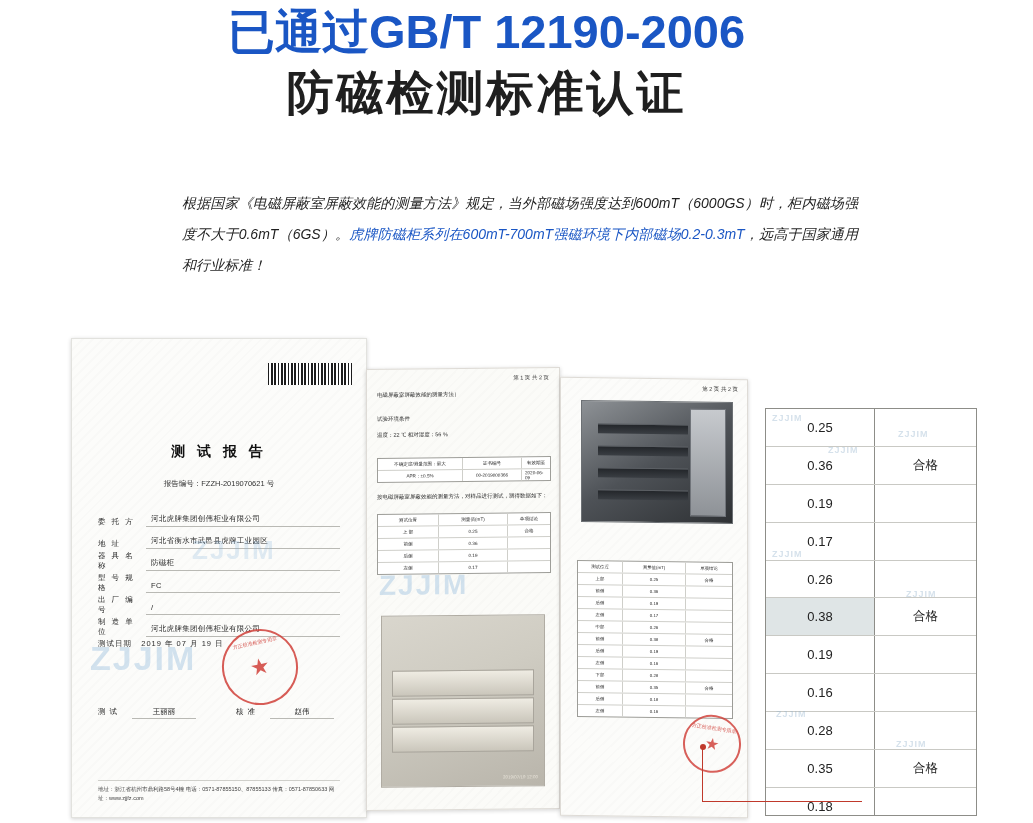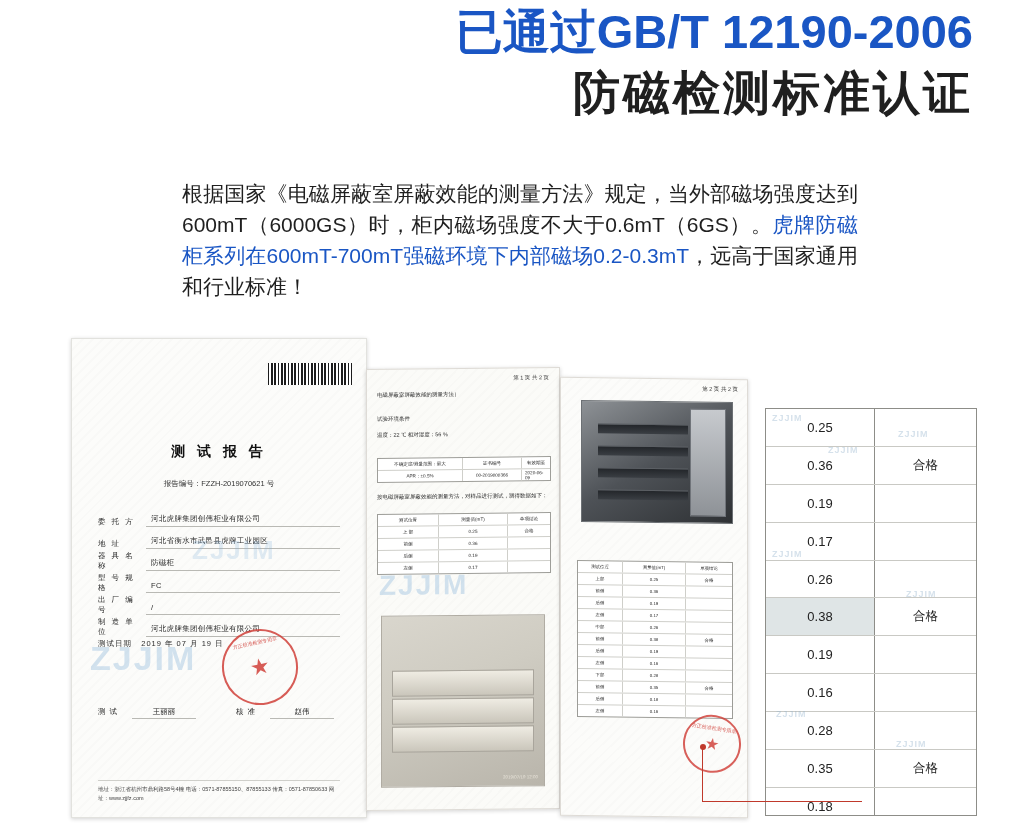--- a/index.html
+++ b/index.html
@@ -13,21 +13,21 @@
     font-family: "Liberation Sans", sans-serif;
     color: #222;
     position: relative;
     overflow: hidden;
   }
 
   
   .headline-wrap {
     width: 973px;
     padding-top: 4px;
-    text-align: right;
+    text-align: center;
   }
   .headline-1 {
     font-size: 47px;
     font-weight: bold;
     letter-spacing: 0px;
     color: #1a56c4;
     line-height: 56px;
     white-space: nowrap;
   }
   .headline-2 {
@@ -37,26 +37,27 @@
     color: #1f1f1f;
     line-height: 58px;
     margin-top: 4px;
     white-space: nowrap;
   }
 
   
   .para {
     position: absolute;
     left: 182px;
-    top: 178px;
+    top: 188px;
     width: 676px;
-    font-size: 21px;
+    font-size: 14px;
     line-height: 31px;
     color: #1f1f1f;
     text-align: justify;
+    font-style: italic;
   }
   .para .hl {
     color: #1a56c4;
   }
 
   
   .collage {
     position: absolute;
     left: 0;
     top: 330px;

